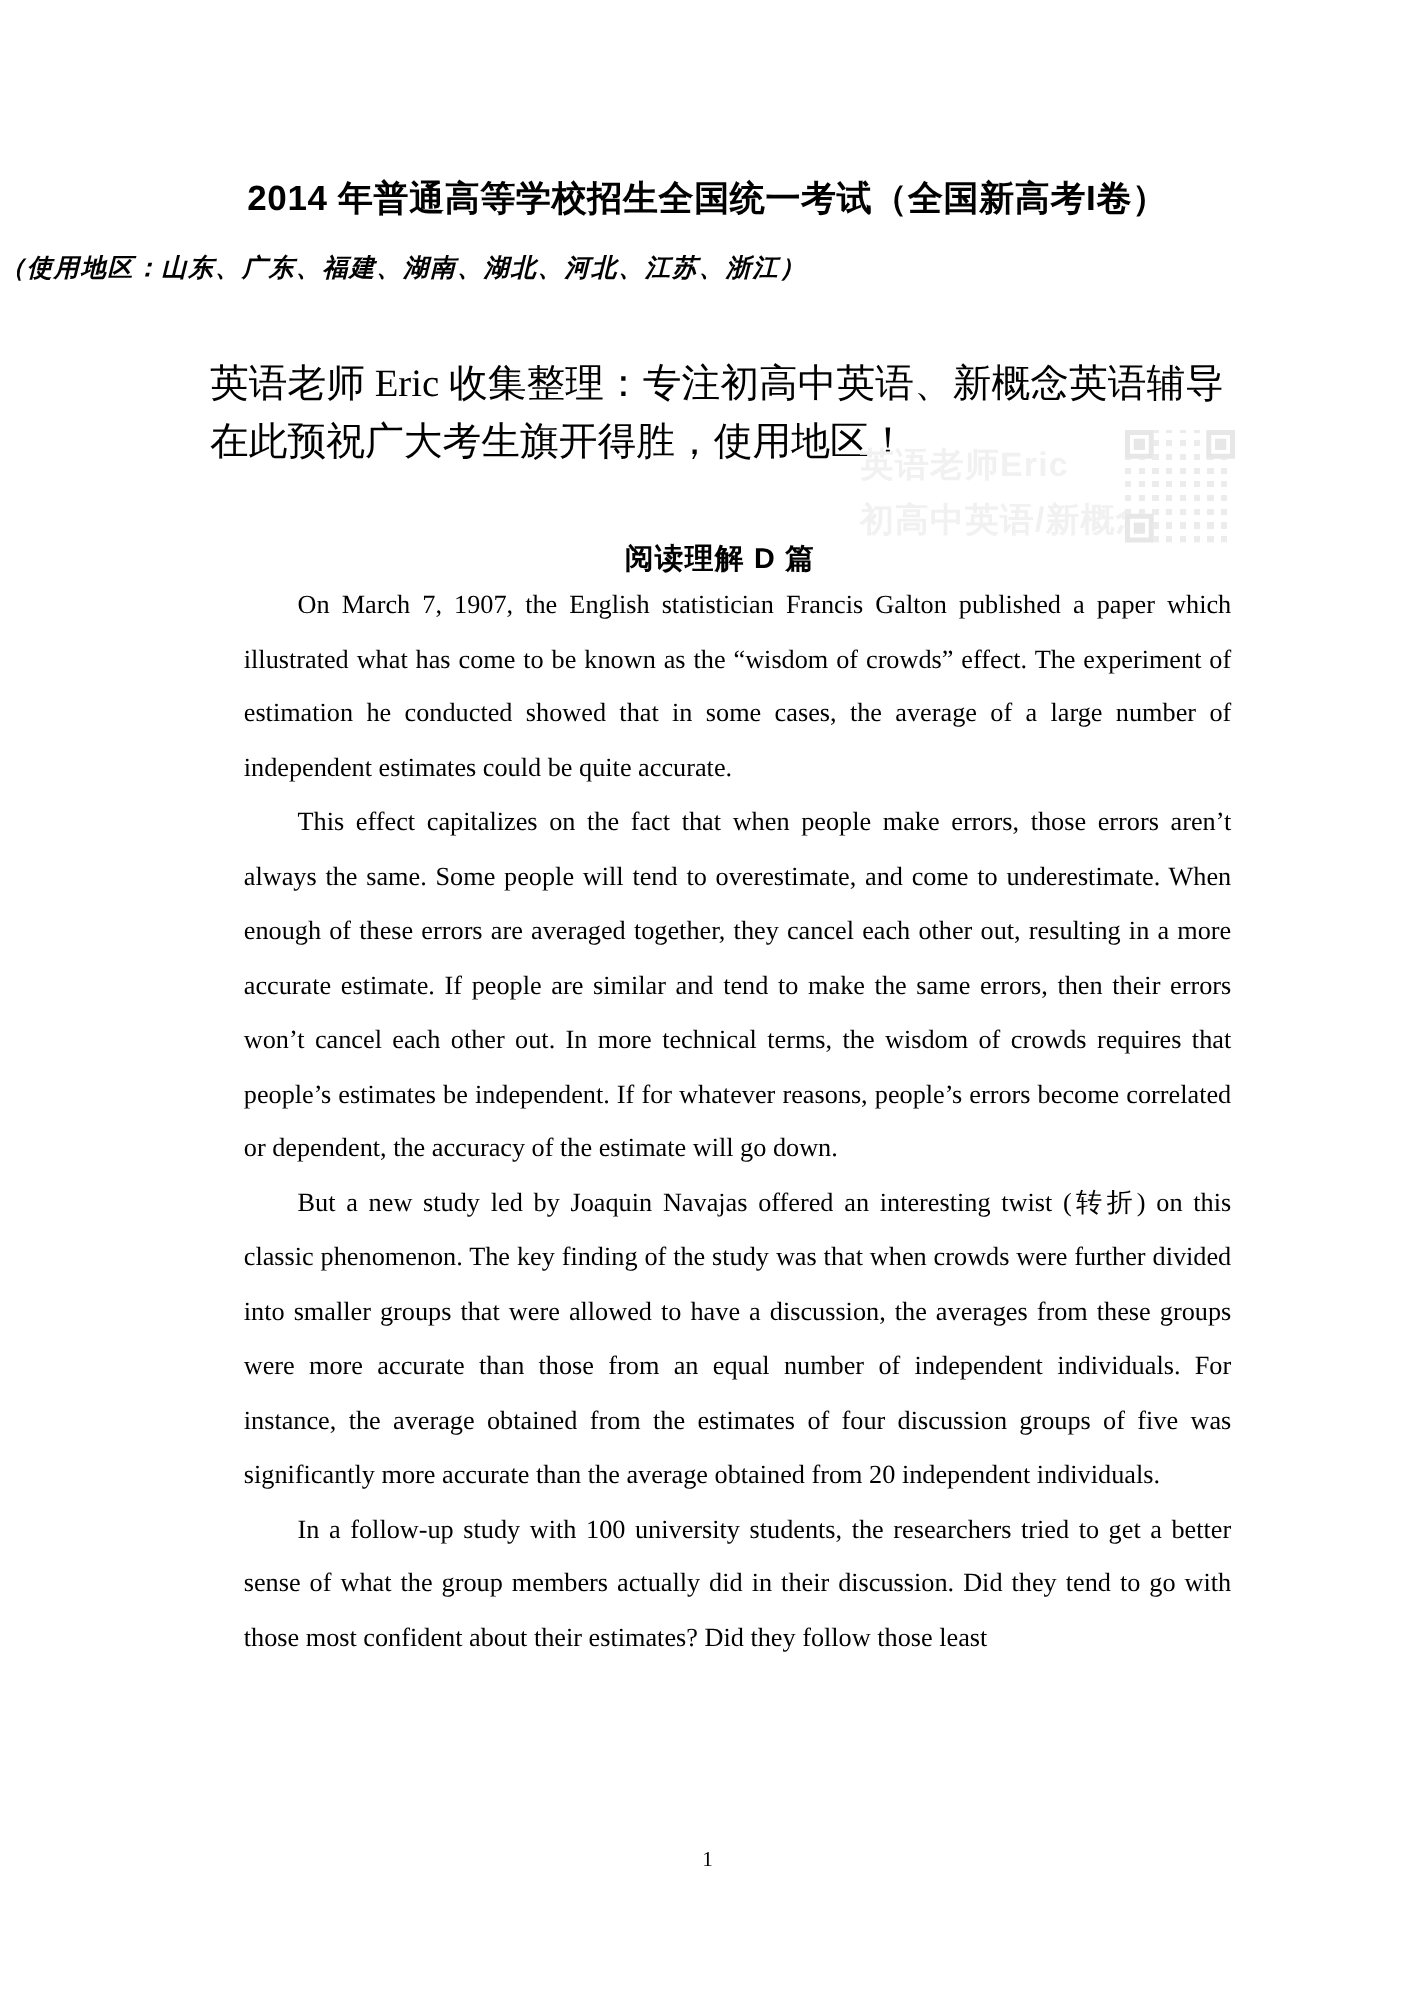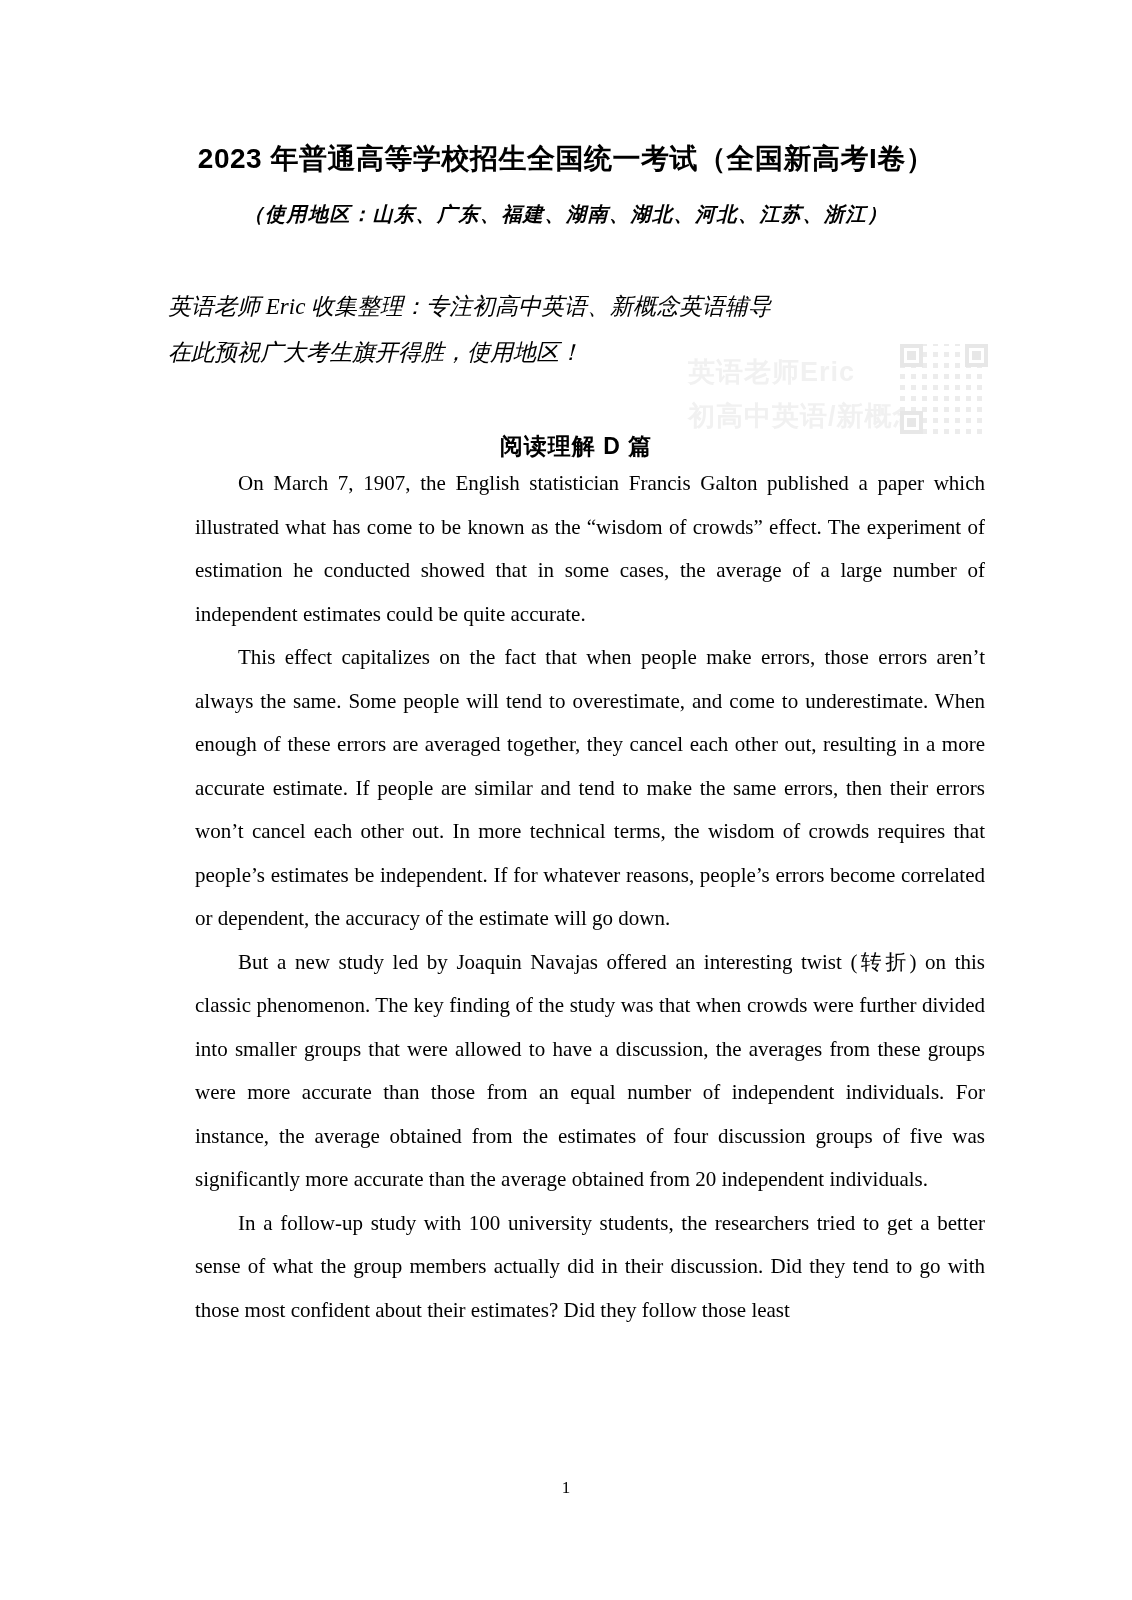--- a/index.html
+++ b/index.html
@@ -13,26 +13,25 @@
     overflow:hidden;
   }
   .title{
     position:absolute;top:140px;left:0;width:100%;
     margin:0;text-align:center;
     font-family:"Liberation Sans","DejaVu Sans",sans-serif;
     font-weight:700;font-size:28px;letter-spacing:.5px;
   }
   .subtitle{
     position:absolute;top:201px;left:0;width:100%;
-    text-align:center;
     font-size:20px;font-weight:600;font-style:italic;letter-spacing:1.5px;
   }
   .intro{
     position:absolute;top:284px;left:168px;
-    font-size:23px;line-height:46px;font-style:italic;
+    font-size:31px;line-height:46px;
   }
   .watermark{
     position:absolute;top:350px;left:688px;
     color:#f1f1f1;
     font-family:"Liberation Sans","DejaVu Sans",sans-serif;
     font-weight:700;font-size:27px;line-height:44px;letter-spacing:1px;
     user-select:none;
   }
   .qr{
     position:absolute;top:344px;left:900px;width:88px;height:90px;
@@ -60,21 +59,21 @@
   .page-number{
     position:absolute;top:1478px;left:0;width:100%;
     text-align:center;font-size:17px;
   }
 </style>
 </head>
 <body>
 
 <div class="page">
 
-  <h1 class="title">2023 年普通高等学校招生全国统一考试（全国新高考I卷）</h1>
+  <h1 class="title">2014 年普通高等学校招生全国统一考试（全国新高考I卷）</h1>
 
   <div class="subtitle">（使用地区：山东、广东、福建、湖南、湖北、河北、江苏、浙江）</div>
 
   <div class="intro">
     <div>英语老师 Eric 收集整理：专注初高中英语、新概念英语辅导</div>
     <div>在此预祝广大考生旗开得胜，使用地区！</div>
   </div>
 
   <div class="watermark">
     <div>英语老师Eric</div>

